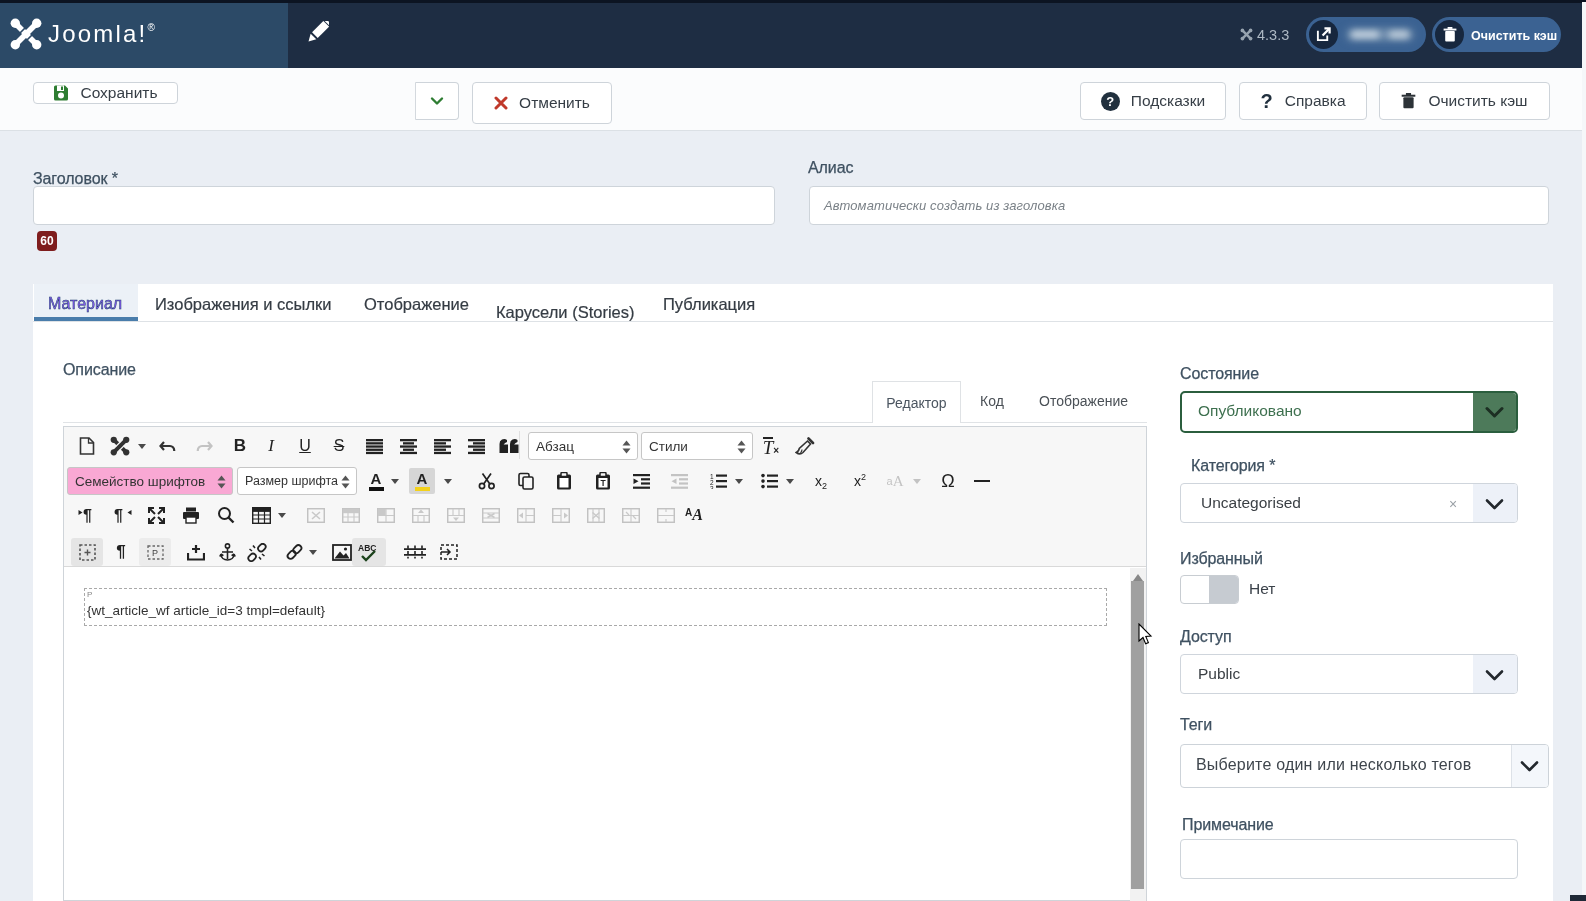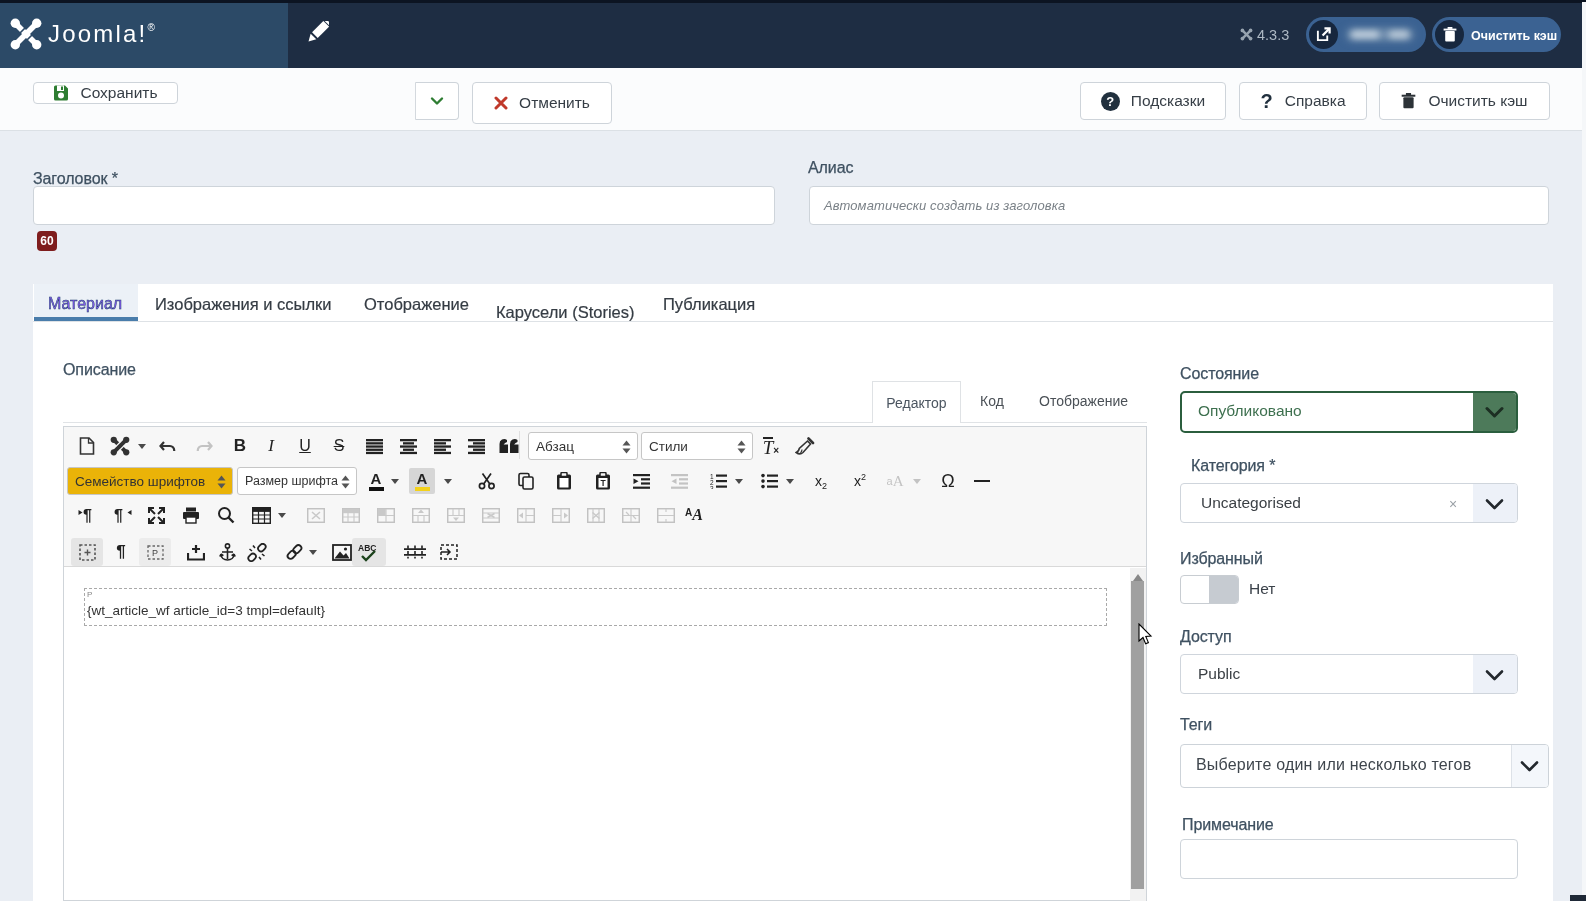--- a/index.html
+++ b/index.html
@@ -266,21 +266,21 @@
       <span style="font-style:italic;font-family:'Liberation Serif',serif;font-size:19px;color:#222;border-top:2px solid #222;line-height:17px;">T</span>
       <span style="font-size:10px;font-weight:bold;color:#222;margin-top:8px;">×</span>
     </div>
   <div class="abs" style="left:793px;top:434px;width:24px;height:24px;display:flex;align-items:center;justify-content:center;">
       <svg width="20" height="18" viewBox="0 0 20 18">
         <path d="M13.5 1.5 L18 6" stroke="#333" stroke-width="2.6" stroke-linecap="round"></path>
         <path d="M12.5 4 L15.5 7 L8 15.5 C6 17.2 3 16.8 1.2 15.5 C3.2 14.8 4 13.2 4.3 11.4 Z" fill="none" stroke="#333" stroke-width="1.6"></path>
         <path d="M5.5 15.8 C6.5 14.8 7 13.5 7 12.5" stroke="#333" stroke-width="1.2" fill="none"></path>
       </svg>
     </div>
-  <div class="abs" style="left:67px;top:467px;width:166px;height:28px;background:#eab308;border:1px solid #c6c6c6;border-radius:3px;display:flex;align-items:center;padding:0 7px;font-size:13.5px;color:#333;white-space:nowrap;">Семейство шрифтов
+  <div class="abs" style="left:67px;top:467px;width:166px;height:28px;background:#f9a8d4;border:1px solid #c6c6c6;border-radius:3px;display:flex;align-items:center;padding:0 7px;font-size:13.5px;color:#333;white-space:nowrap;">Семейство шрифтов
 <svg style="position:absolute;right:6px;top:7px;" width="9" height="14" viewBox="0 0 9 14">
         <path d="M0.5 5.5 L4.5 0.5 L8.5 5.5 Z" fill="#555"></path>
         <path d="M0.5 8.5 L4.5 13.5 L8.5 8.5 Z" fill="#555"></path>
       </svg></div>
   <div class="abs" style="left:237px;top:467px;width:120px;height:28px;background:#fff;border:1px solid #c6c6c6;border-radius:3px;display:flex;align-items:center;padding:0 7px;font-size:12.5px;color:#333;white-space:nowrap;">Размер шрифта
 <svg style="position:absolute;right:6px;top:7px;" width="9" height="14" viewBox="0 0 9 14">
         <path d="M0.5 5.5 L4.5 0.5 L8.5 5.5 Z" fill="#555"></path>
         <path d="M0.5 8.5 L4.5 13.5 L8.5 8.5 Z" fill="#555"></path>
       </svg></div>
   <div class="abs" style="left:364px;top:468px;width:24px;height:26px;display:flex;align-items:center;justify-content:center;">

